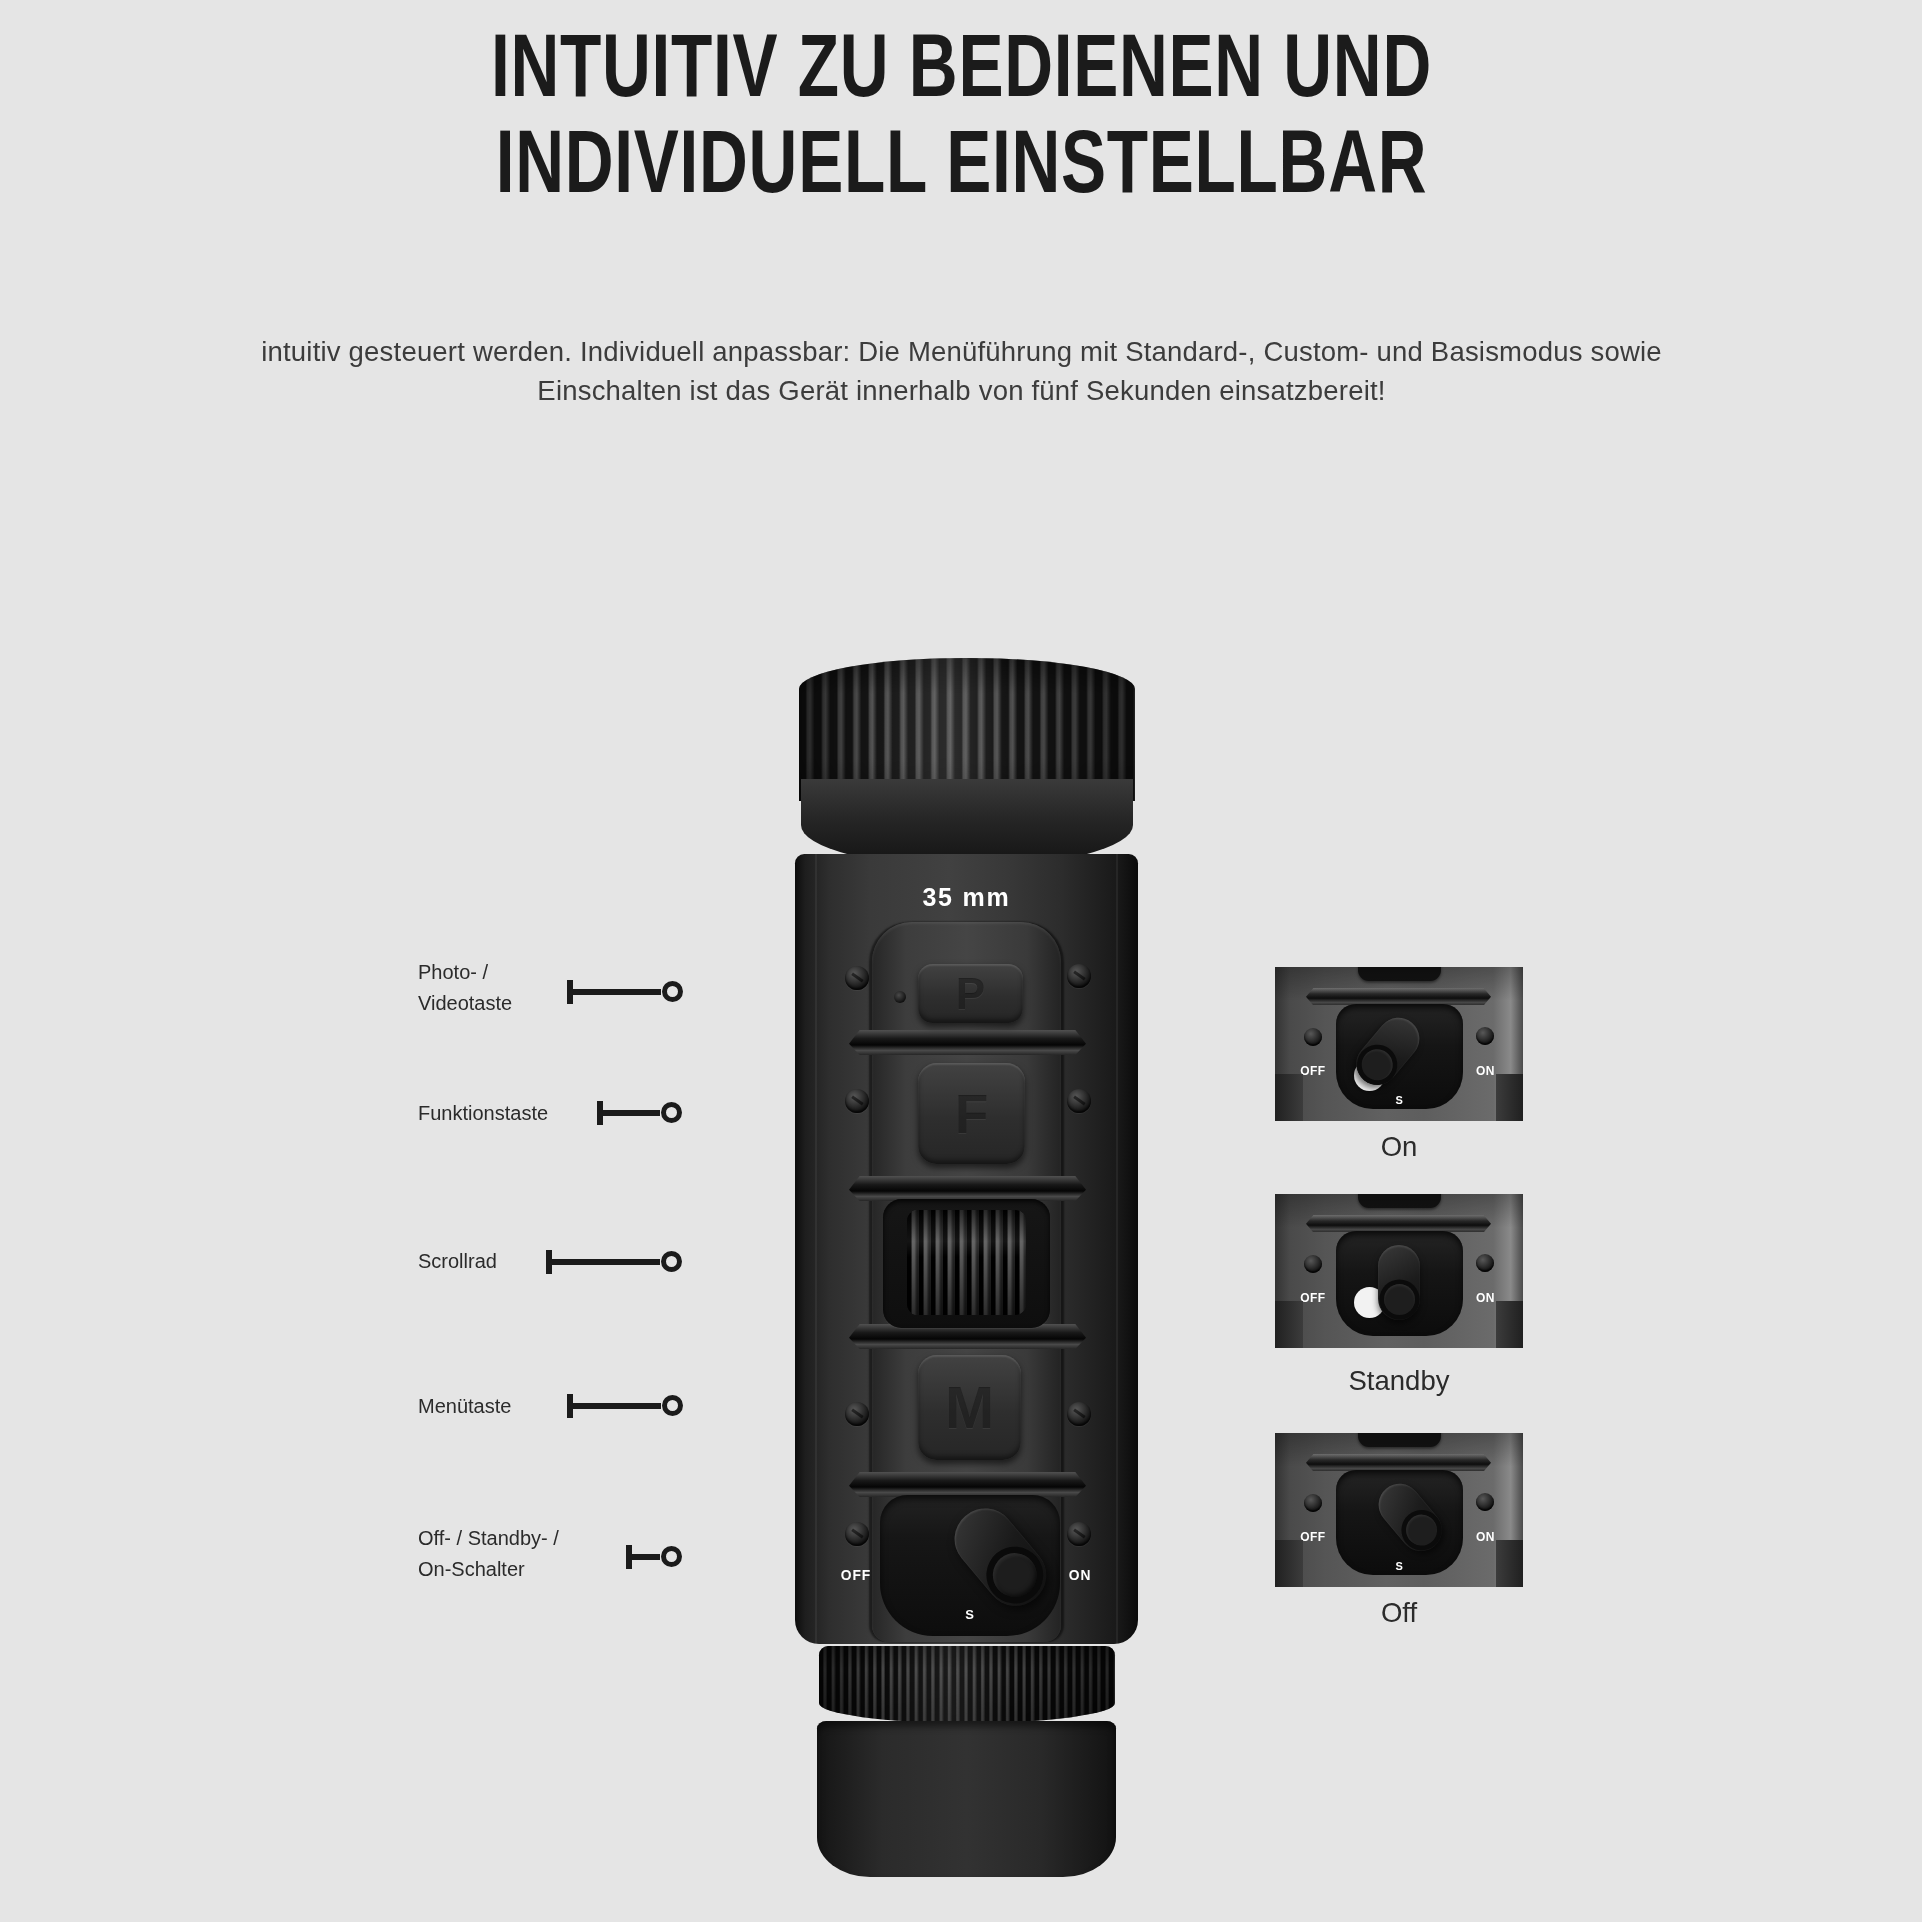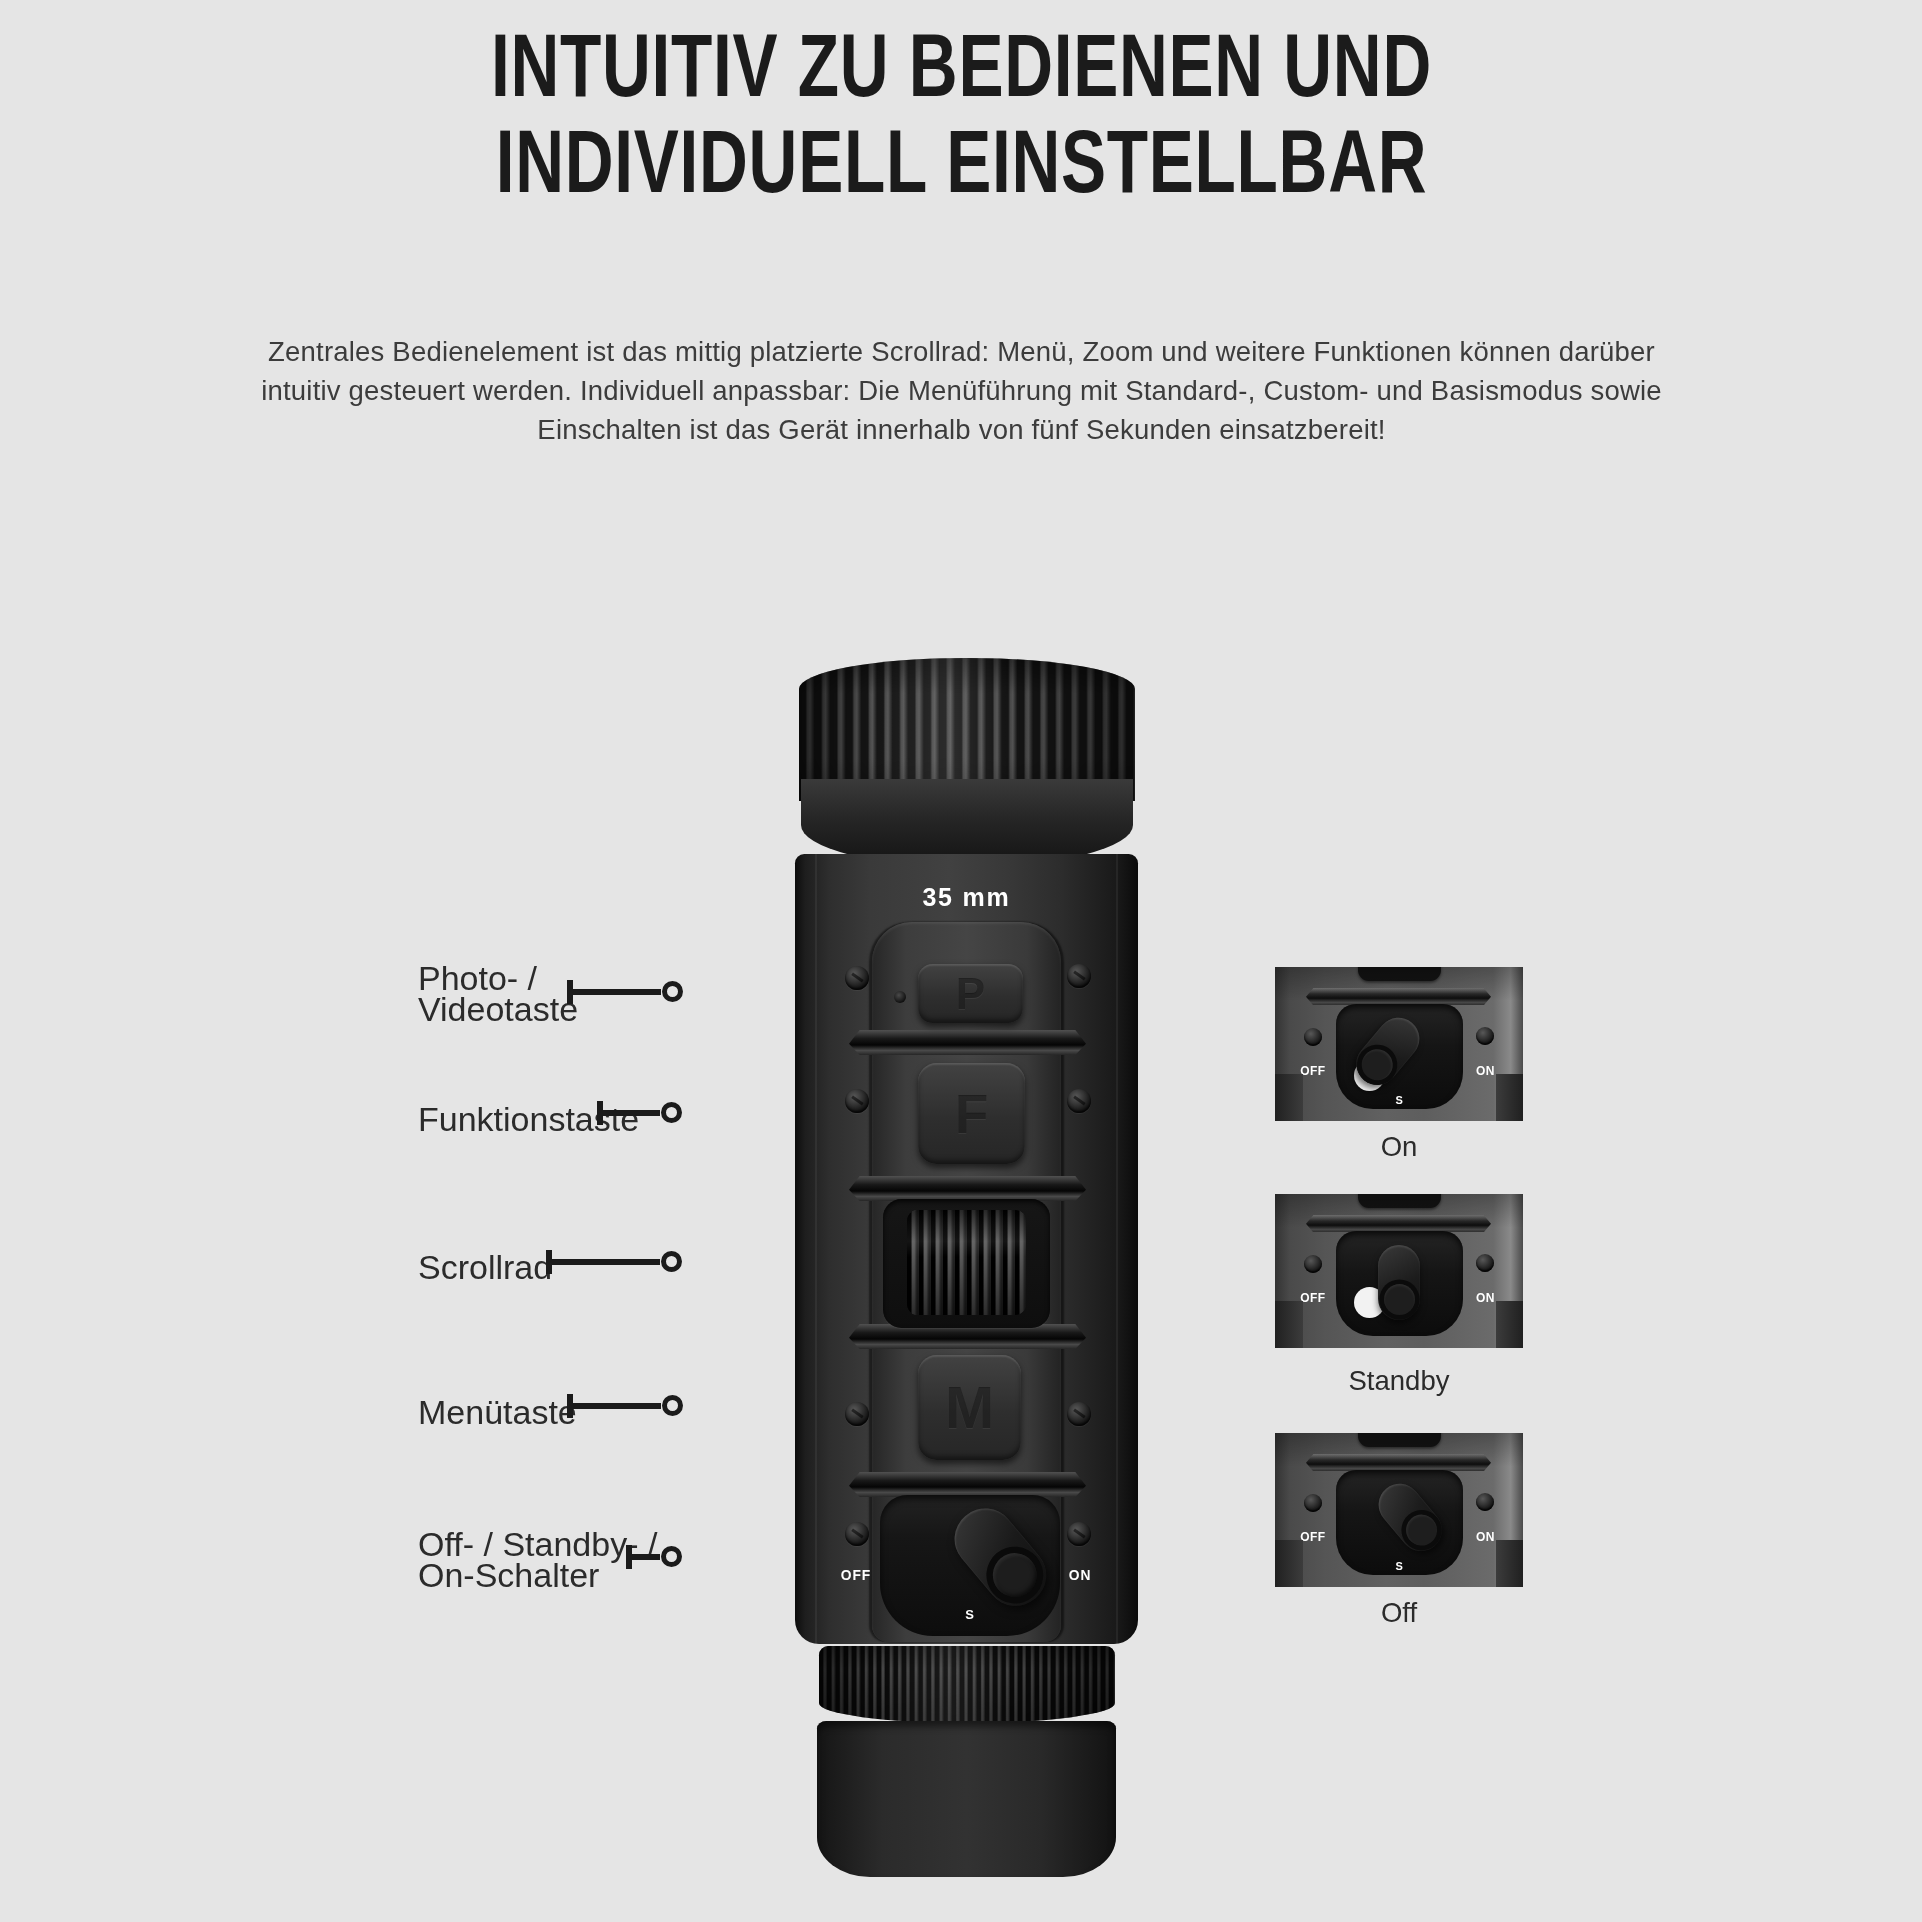--- a/index.html
+++ b/index.html
@@ -19,21 +19,21 @@
   
   .intro {
     position:absolute; top:332px; left:50%; transform:translateX(-50%);
     width:1616px; text-align:center; font-size:27.5px; line-height:39px;
     color:#3c3c3c; letter-spacing:0.2px;
   }
   .intro div { white-space:nowrap; }
 
   
   .callout-label {
-    position:absolute; left:418px; color:#2b2b2b; font-size:34px; line-height:31px;margin-top:6px;
+    position:absolute; left:418px; color:#2b2b2b; font-size:20px; line-height:31px;
   }
   .pointer { position:absolute; height:5.5px; background:#1b1b1b; }
   .pointer::before {
     content:''; position:absolute; left:0; top:-9.2px; width:5.5px; height:24px; background:#1b1b1b;
   }
   .pointer::after {
     content:''; position:absolute; right:-22px; top:-8.3px; width:11px; height:11px;
     border:5.5px solid #1b1b1b; border-radius:50%; background:transparent;
   }
 
@@ -203,21 +203,20 @@
 <body>
 
 <div class="page">
 
   <div class="title">
     <div>INTUITIV ZU BEDIENEN UND</div>
     <div>INDIVIDUELL EINSTELLBAR</div>
   </div>
 
   <div class="intro">
-    <div>Zentrales Bedienelement ist das mittig platzierte Scrollrad: Menü, Zoom und weitere Funktionen können darüber</div>
     <div>intuitiv gesteuert werden. Individuell anpassbar: Die Menüführung mit Standard-, Custom- und Basismodus sowie</div>
     <div>Einschalten ist das Gerät innerhalb von fünf Sekunden einsatzbereit!</div>
   </div>
 
   <div class="callout-label" style="top:957px;">
     <div>Photo- /</div>
     <div>Videotaste</div>
   </div>
   <div class="pointer" style="left:567px; top:989px; width:94px;"></div>
 

